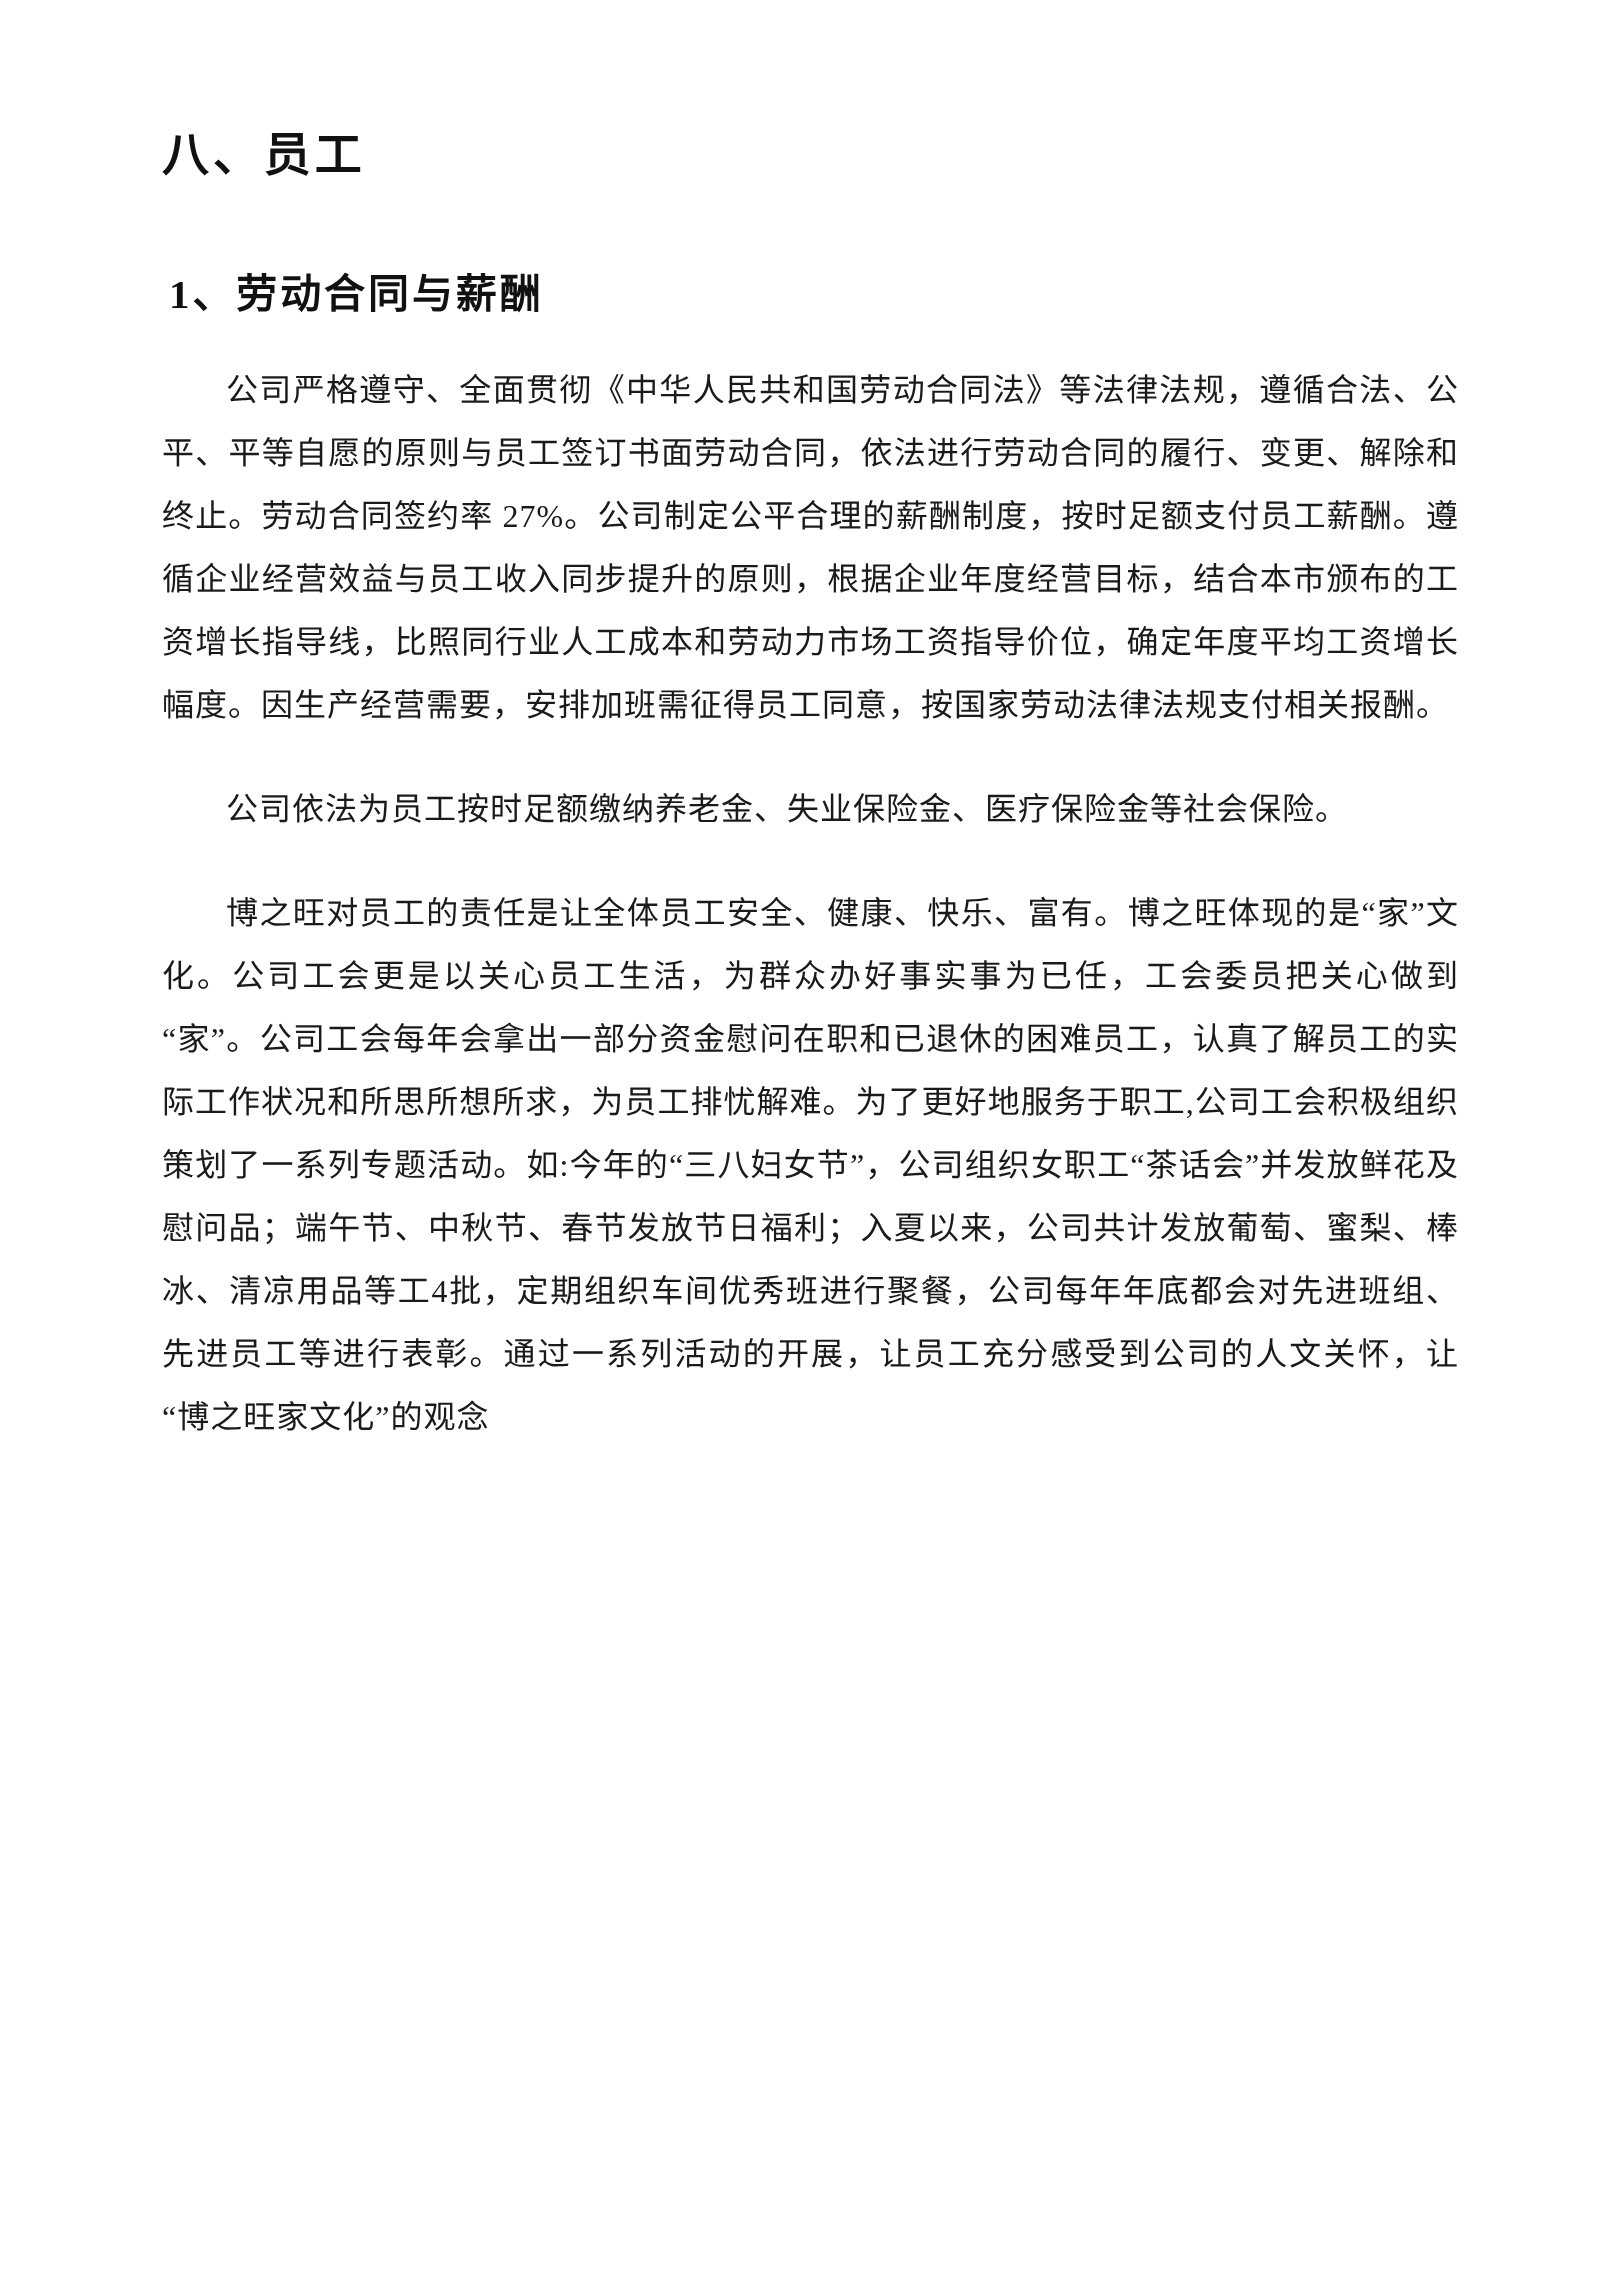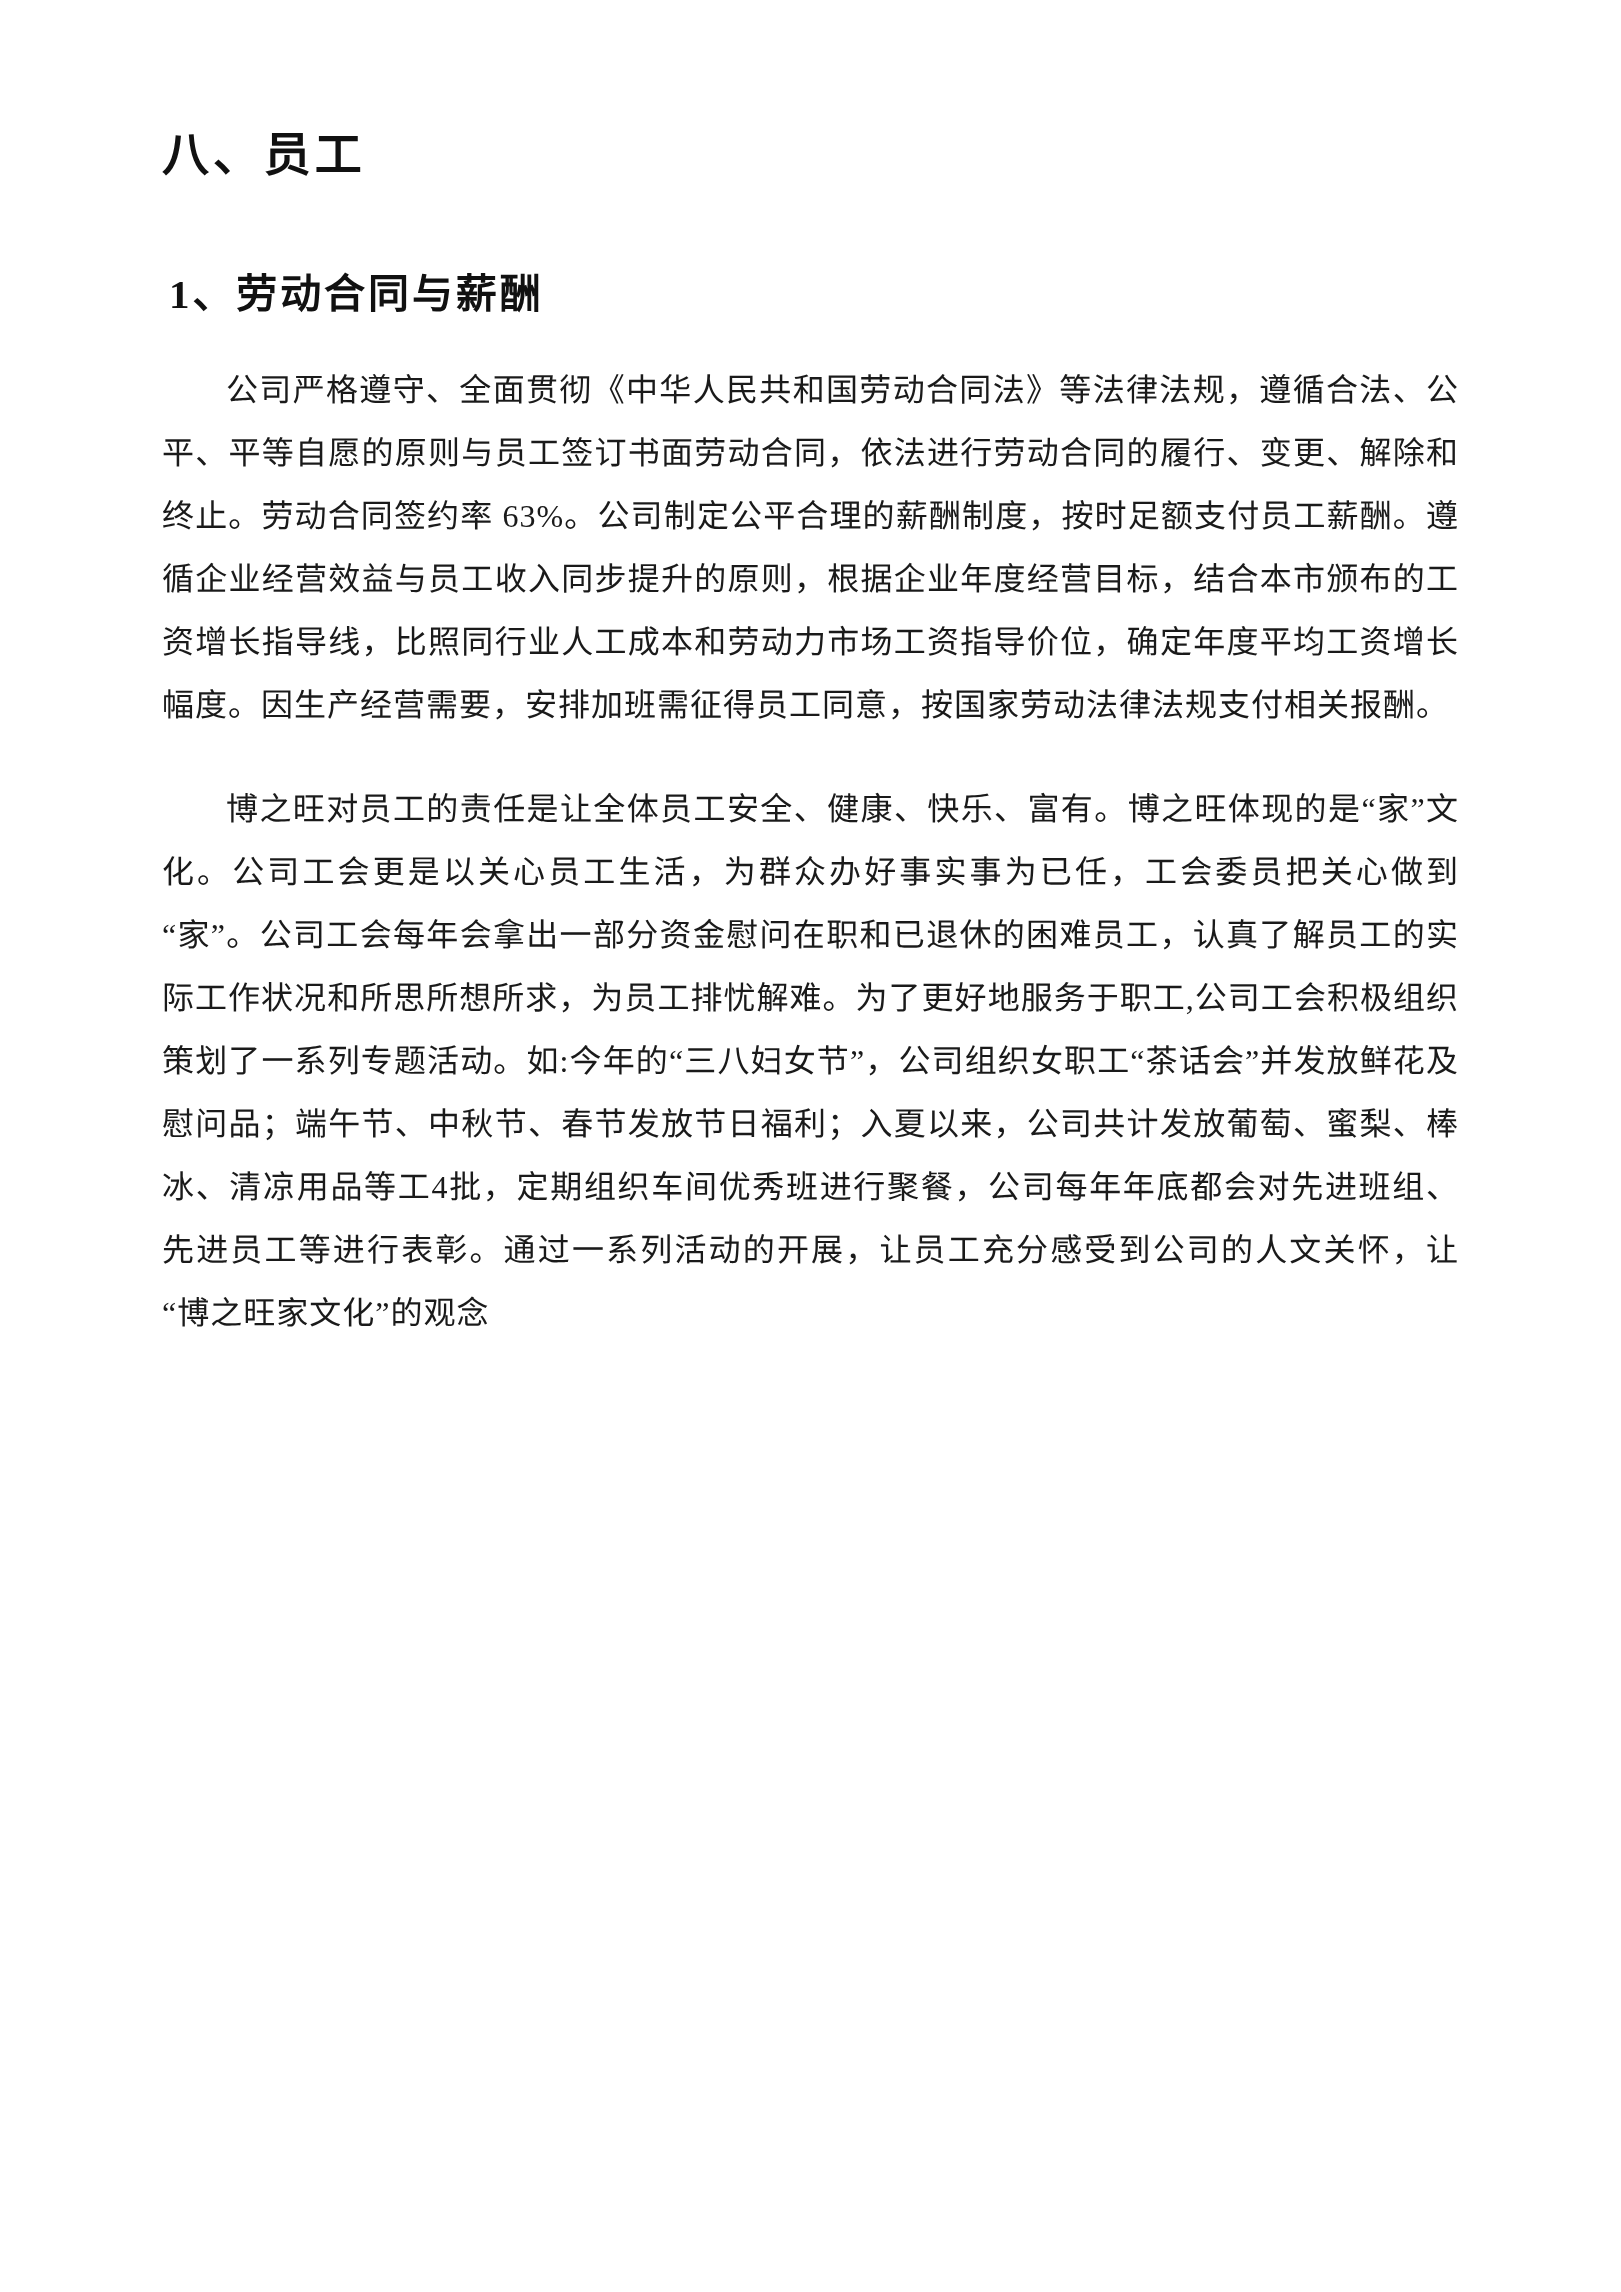--- a/index.html
+++ b/index.html
@@ -52,24 +52,25 @@
 </style>
 </head>
 <body>
 
 <div class="page">
 
   <h1 class="chapter-title">八、员工</h1>
 
   <section>
     <h2 class="section-heading">1、劳动合同与薪酬</h2>
-    <p class="body-para">公司严格遵守、全面贯彻《中华人民共和国劳动合同法》等法律法规，遵循合法、公平、平等自愿的原则与员工签订书面劳动合同，依法进行劳动合同的履行、变更、解除和终止。劳动合同签约率 63%。公司制定公平合理的薪酬制度，按时足额支付员工薪酬。遵循企业经营效益与员工收入同步提升的原则，根据企业年度经营目标，结合本市颁布的工资增长指导线，比照同行业人工成本和劳动力市场工资指导价位，确定年度平均工资增长幅度。因生产经营需要，安排加班需征得员工同意，按国家劳动法律法规支付相关报酬。</p>
+    <p class="body-para">公司严格遵守、全面贯彻《中华人民共和国劳动合同法》等法律法规，遵循合法、公平、平等自愿的原则与员工签订书面劳动合同，依法进行劳动合同的履行、变更、解除和终止。劳动合同签约率 27%。公司制定公平合理的薪酬制度，按时足额支付员工薪酬。遵循企业经营效益与员工收入同步提升的原则，根据企业年度经营目标，结合本市颁布的工资增长指导线，比照同行业人工成本和劳动力市场工资指导价位，确定年度平均工资增长幅度。因生产经营需要，安排加班需征得员工同意，按国家劳动法律法规支付相关报酬。</p>
   </section>
 
   <section>
+    <p class="body-para">公司依法为员工按时足额缴纳养老金、失业保险金、医疗保险金等社会保险。</p>
   </section>
 
   <section>
     <p class="body-para">博之旺对员工的责任是让全体员工安全、健康、快乐、富有。博之旺体现的是“家”文化。公司工会更是以关心员工生活，为群众办好事实事为已任，工会委员把关心做到“家”。公司工会每年会拿出一部分资金慰问在职和已退休的困难员工，认真了解员工的实际工作状况和所思所想所求，为员工排忧解难。为了更好地服务于职工,公司工会积极组织策划了一系列专题活动。如:今年的“三八妇女节”，公司组织女职工“茶话会”并发放鲜花及慰问品；端午节、中秋节、春节发放节日福利；入夏以来，公司共计发放葡萄、蜜梨、棒冰、清凉用品等工4批，定期组织车间优秀班进行聚餐，公司每年年底都会对先进班组、先进员工等进行表彰。通过一系列活动的开展，让员工充分感受到公司的人文关怀，让“博之旺家文化”的观念</p>
   </section>
 
 </div>
 
 
 </body></html>

